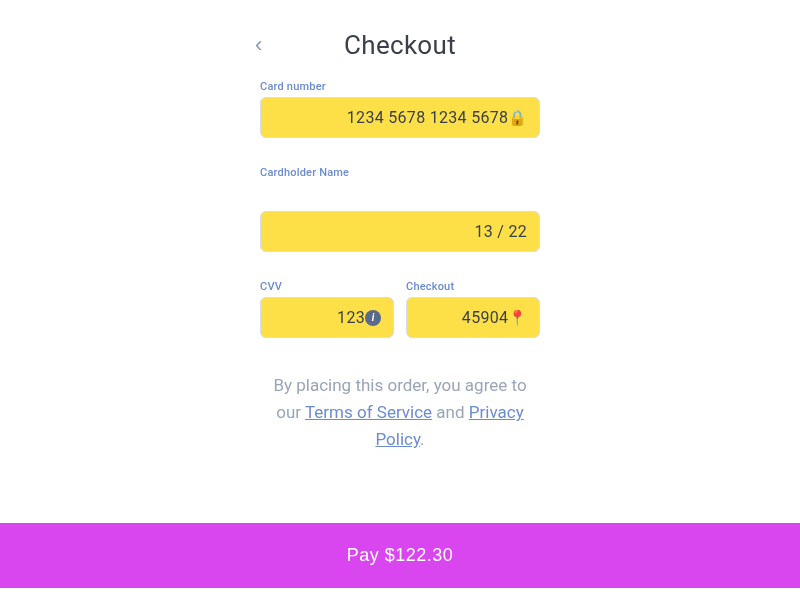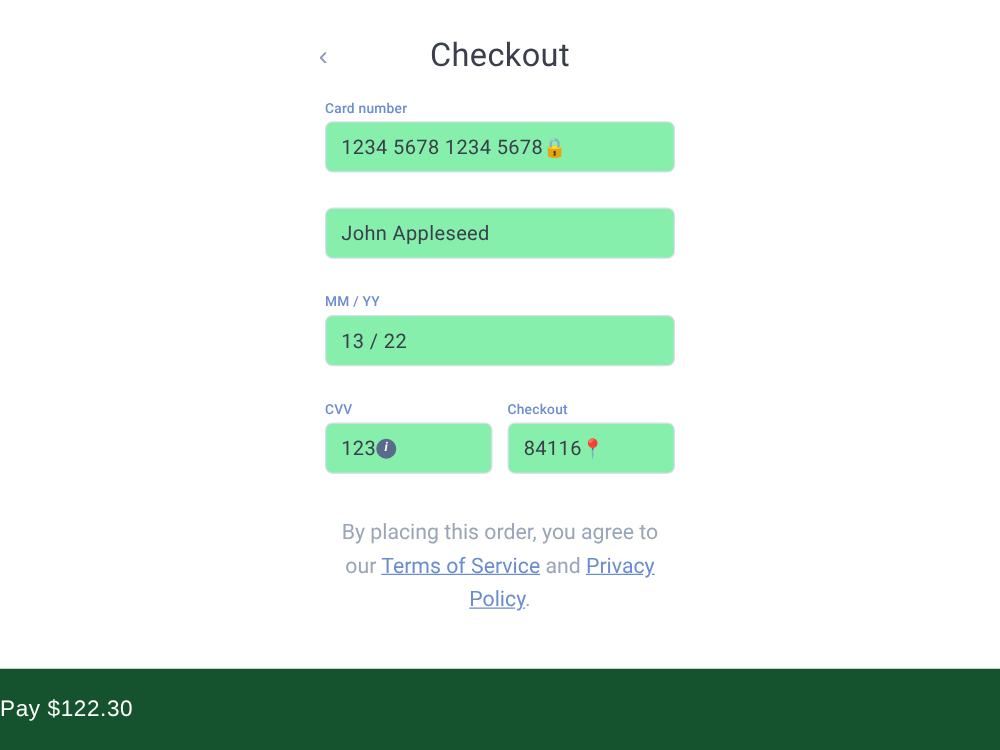--- a/index.html
+++ b/index.html
@@ -73,22 +73,22 @@
       margin-bottom: 4px;
       letter-spacing: 0.2px;
     }
 
     .field-input-wrapper {
       border: 1px solid #d8dde8;
       border-radius: 6px;
       padding: 10px 12px;
       display: flex;
       align-items: center;
-      justify-content: flex-start;
-      background: #86efac;
+      justify-content: flex-end;
+      background: #fde047;
     }
 
     .field-value {
       font-size: 16px;
       color: #3a3f4b;
       font-weight: 400;
       letter-spacing: 0.3px;
     }
 
     .row-fields {
@@ -110,32 +110,32 @@
     }
 
     .terms-link {
       color: #6b8cce;
       text-decoration: underline;
       cursor: pointer;
     }
 
     .pay-button {
       position: absolute;
-      bottom: 0;
+      bottom: 12px;
       left: 0;
       width: 100%;
-      background: #14532d;
+      background: #d946ef;
       border: none;
       color: #fff;
       font-size: 18px;
       font-weight: 500;
       letter-spacing: 0.5px;
       padding: 22px 0;
       cursor: pointer;
-      text-align: left;
+      text-align: center;
     }
 
     .info-icon {
       display: inline-flex;
       align-items: center;
       justify-content: center;
       width: 16px;
       height: 16px;
       background: #5a6a8a;
       border-radius: 50%;
@@ -171,46 +171,43 @@
 
     <div class="field-group">
       <span class="field-label">Card number</span>
       <div class="field-input-wrapper">
         <span class="field-value">1234 5678 1234 5678</span>
         <span class="lock-icon">🔒</span>
       </div>
     </div>
 
     <div class="field-group">
-      <div class="field-input-wrapper">
-        <span class="field-value">John Appleseed</span>
-      </div>
+      <span class="field-label">Cardholder Name</span>
     </div>
 
     <div class="field-group">
-      <span class="field-label">MM / YY</span>
       <div class="field-input-wrapper">
         <span class="field-value">13 / 22</span>
       </div>
     </div>
 
     <div class="row-fields">
 
       <div class="field-group">
         <span class="field-label">CVV</span>
         <div class="field-input-wrapper">
           <span class="field-value">123</span>
           <span class="info-icon">i</span>
         </div>
       </div>
 
       <div class="field-group">
         <span class="field-label">Checkout</span>
         <div class="field-input-wrapper">
-          <span class="field-value">84116</span>
+          <span class="field-value">45904</span>
           <span class="pin-icon">📍</span>
         </div>
       </div>
 
     </div>
 
     <div class="terms-text">
       <span>By placing this order, you agree to our </span><span class="terms-link">Terms of Service</span><span> and </span><span class="terms-link">Privacy Policy</span><span>.</span>
     </div>
 

